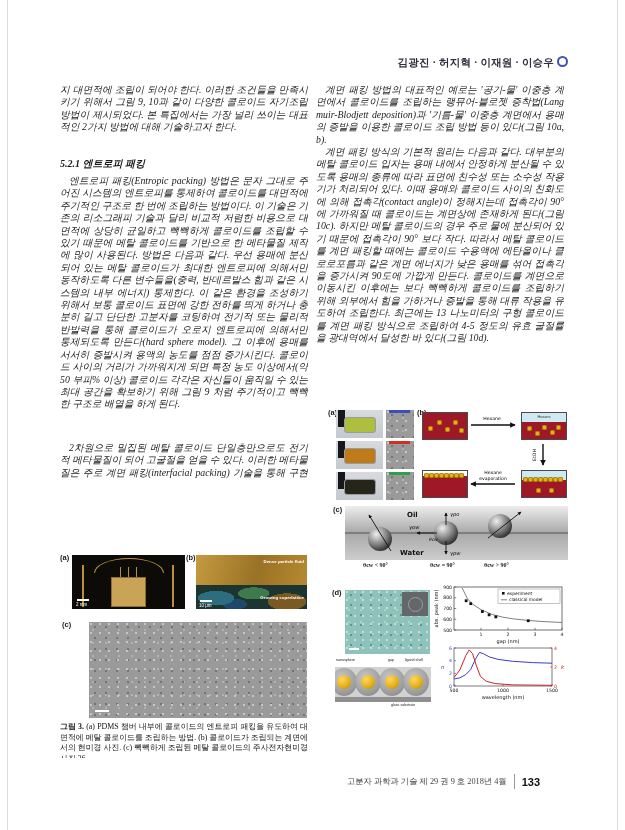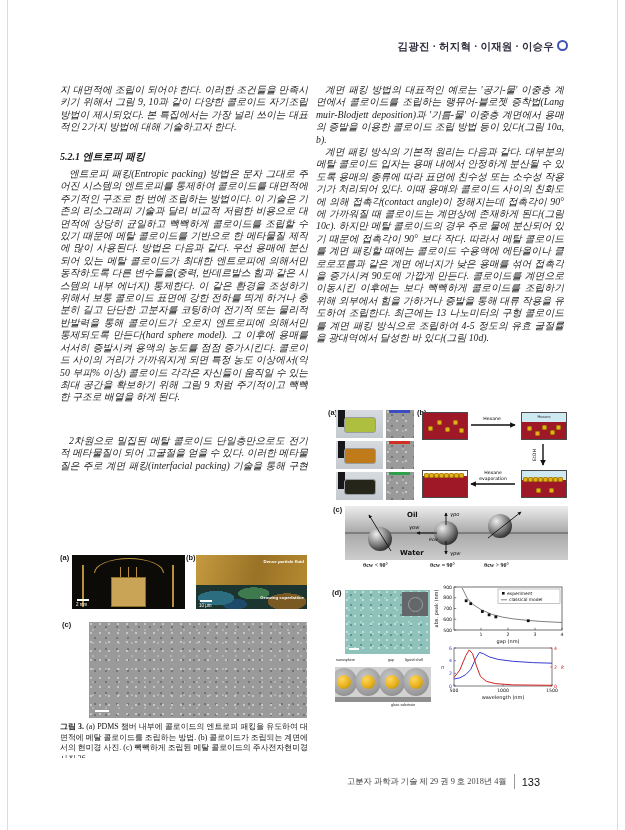--- a/index.html
+++ b/index.html
@@ -1,20 +1,20 @@
 <!DOCTYPE html>
 <html style="--accent: #4053b4; --gold: #e4af17; --red: #9e1827; --hex: #cfe9f2; --teal: #8fc2ba;"><head>
 <meta charset="utf-8">
 <style>
   html,body{margin:0;padding:0;background:#fafafa;}
   .page{position:relative;width:625px;height:830px;background:#ffffff;overflow:hidden;
         font-family:"Liberation Serif","DejaVu Serif",serif;color:#1a1a1a;}
   .abs{position:absolute;}
   .edge{position:absolute;top:0;bottom:0;width:1px;background:#dcdcdc;}
-  .authors{position:absolute;top:40px;left:300px;width:268px;text-align:right;
+  .authors{position:absolute;top:56px;left:300px;width:268px;text-align:right;
            font-size:10.5px;font-weight:bold;color:#2e2e3e;letter-spacing:.2px;}
   .orcid{display:inline-block;width:7px;height:7px;border:2px solid var(--accent);
          border-radius:50%;vertical-align:-1px;margin-left:3px;background:#fff;}
   .bodycol{font-size:9.8px;line-height:12.4px;text-align:justify;word-break:break-all;font-style:italic;}
   .bodycol p{margin:0;overflow:hidden;}
   .indent{text-indent:9px;}
   .h-sec{font-weight:bold;font-size:10px;line-height:13px;margin:0;}
   .cap{font-size:7.9px;line-height:10.6px;text-align:justify;word-break:break-all;color:#111;}
   .cap b{font-weight:bold;}
   .figlabel{font-weight:bold;font-size:7.5px;font-family:"Liberation Sans",sans-serif;}
@@ -60,36 +60,36 @@
        background:radial-gradient(circle at 35% 30%,#ffd75e,var(--gold) 60%,#a87d08);}
   .shell{position:absolute;width:26px;height:28px;border-radius:50%;
        background:radial-gradient(circle at 40% 35%,#c9c9c9,#8d8d8d 75%);opacity:.92;}
   .tinylab{position:absolute;font-size:3.6px;color:#222;font-family:"Liberation Sans",sans-serif;white-space:nowrap;}
   .theta{position:absolute;font-weight:bold;font-size:6px;font-family:"Liberation Serif",serif;}
   svg text{font-family:"DejaVu Sans","Liberation Sans",sans-serif;}
   .footer{position:absolute;left:300px;top:774px;width:240px;display:flex;align-items:center;
           justify-content:flex-end;gap:7px;}
   .footer .jt{font-size:8.3px;color:#444;}
   .footer .bar{width:1px;height:15px;background:#999;}
-  .footer .pn{font-size:11px;font-weight:normal;color:#111;font-family:"Liberation Sans",sans-serif;}
+  .footer .pn{font-size:11px;font-weight:bold;color:#111;font-family:"Liberation Sans",sans-serif;}
 </style>
 </head>
 <body>
 
 <div class="page">
   <div class="edge" style="left:7px"></div>
   <div class="edge" style="left:617px"></div>
 
   <div class="authors">
     <span>김광진 · 허지혁 · 이재원 · 이승우</span><span class="orcid"></span>
   </div>
 
   <div class="abs bodycol" style="left:60px;top:84px;width:248px;height:462px;overflow:hidden">
     <p style="height:50px">지 대면적에 조립이 되어야 한다. 이러한 조건들을 만족시키기 위해서 그림 9, 10과 같이 다양한 콜로이드 자기조립 방법이 제시되었다. 본 특집에서는 가장 널리 쓰이는 대표적인 2가지 방법에 대해 기술하고자 한다.</p>
-    <p class="h-sec" style="margin-top:16px">5.2.1 엔트로피 패킹</p>
+    <p class="h-sec" style="margin-top:23px">5.2.1 엔트로피 패킹</p>
     <p class="indent" style="margin-top:5px;height:262px">엔트로피 패킹(Entropic packing) 방법은 문자 그대로 주어진 시스템의 엔트로피를 통제하여 콜로이드를 대면적에 주기적인 구조로 한 번에 조립하는 방법이다. 이 기술은 기존의 리소그래피 기술과 달리 비교적 저렴한 비용으로 대면적에 상당히 균일하고 빽빽하게 콜로이드를 조립할 수 있기 때문에 메탈 콜로이드를 기반으로 한 메타물질 제작에 많이 사용된다. 방법은 다음과 같다. 우선 용매에 분산되어 있는 메탈 콜로이드가 최대한 엔트로피에 의해서만 동작하도록 다른 변수들을(중력, 반데르발스 힘과 같은 시스템의 내부 에너지) 통제한다. 이 같은 환경을 조성하기 위해서 보통 콜로이드 표면에 강한 전하를 띄게 하거나 충분히 길고 단단한 고분자를 코팅하여 전기적 또는 물리적 반발력을 통해 콜로이드가 오로지 엔트로피에 의해서만 통제되도록 만든다(hard sphere model). 그 이후에 용매를 서서히 증발시켜 용액의 농도를 점점 증가시킨다. 콜로이드 사이의 거리가 가까워지게 되면 특정 농도 이상에서(약 50 부피% 이상) 콜로이드 각각은 자신들이 움직일 수 있는 최대 공간을 확보하기 위해 그림 9 처럼 주기적이고 빽빽한 구조로 배열을 하게 된다.</p>
     <p class="indent" style="margin-top:5px;height:38px">2차원으로 밀집된 메탈 콜로이드 단일층만으로도 전기적 메타물질이 되어 고굴절을 얻을 수 있다. 이러한 메타물질은 주로 계면 패킹(interfacial packing) 기술을 통해 구현된다.</p>
   </div>
 
   <div class="abs bodycol" style="left:316px;top:84px;width:248px;height:320px;overflow:hidden">
     <p class="indent" style="height:62px">계면 패킹 방법의 대표적인 예로는 '공기-물' 이중층 계면에서 콜로이드를 조립하는 랭뮤어-블로젯 증착법(Langmuir-Blodjett deposition)과 '기름-물' 이중층 계면에서 용매의 증발을 이용한 콜로이드 조립 방법 등이 있다(그림 10a, b).</p>
     <p class="indent" style="height:250px">계면 패킹 방식의 기본적 원리는 다음과 같다. 대부분의 메탈 콜로이드 입자는 용매 내에서 안정하게 분산될 수 있도록 용매의 종류에 따라 표면에 친수성 또는 소수성 작용기가 처리되어 있다. 이때 용매와 콜로이드 사이의 친화도에 의해 접촉각(contact angle)이 정해지는데 접촉각이 90°에 가까워질 때 콜로이드는 계면상에 존재하게 된다(그림 10c). 하지만 메탈 콜로이드의 경우 주로 물에 분산되어 있기 때문에 접촉각이 90° 보다 작다. 따라서 메탈 콜로이드를 계면 패킹할 때에는 콜로이드 수용액에 에탄올이나 클로로포름과 같은 계면 에너지가 낮은 용매를 섞어 접촉각을 증가시켜 90도에 가깝게 만든다. 콜로이드를 계면으로 이동시킨 이후에는 보다 빽빽하게 콜로이드를 조립하기 위해 외부에서 힘을 가하거나 증발을 통해 대류 작용을 유도하여 조립한다. 최근에는 13 나노미터의 구형 콜로이드를 계면 패킹 방식으로 조립하여 4-5 정도의 유효 굴절률을 광대역에서 달성한 바 있다(그림 10d).</p>
   </div>
 
   <div class="abs figlabel" style="left:60px;top:553px">(a)</div>

